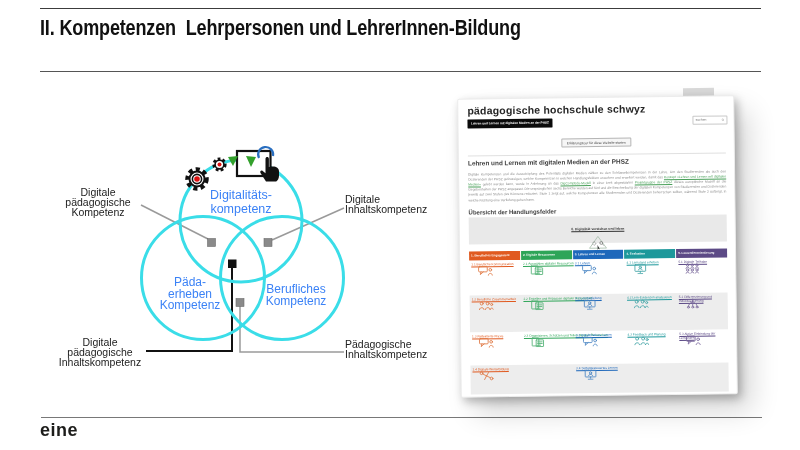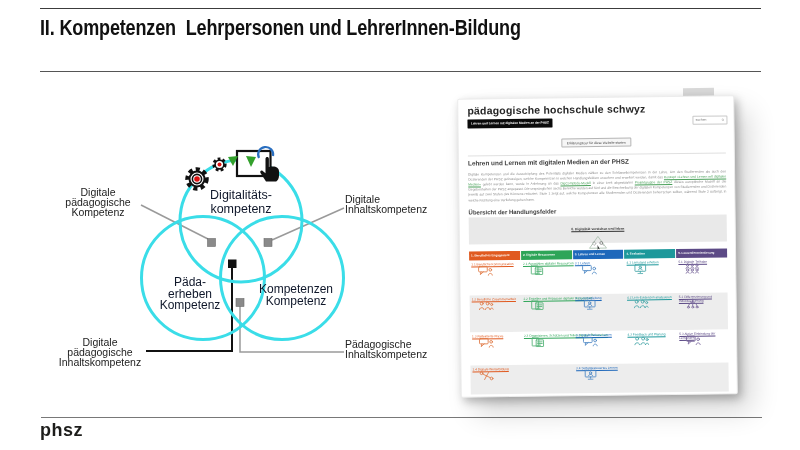--- a/index.html
+++ b/index.html
@@ -14,21 +14,21 @@
 
   #slide-title { position:absolute; left:40px; top:16px; font-size:21.5px; font-weight:bold;
                  color:#111; white-space:pre; transform:scaleX(.84); transform-origin:left center;
                  letter-spacing:-0.2px; }
 
   #footer-logo { position:absolute; left:40px; top:420px; font-size:18px; font-weight:bold;
                  color:#1d1d1b; letter-spacing:.5px; }
 
   
   #venn-svg { position:absolute; left:50px; top:140px; width:400px; height:270px; }
-  .vlbl { position:absolute; color:#0f172a; text-align:center; }
+  .vlbl { position:absolute; color:#3b82f6; text-align:center; }
   .vlbl span { display:block; }
   #lbl-top-circle    { left:181px; top:188px; width:120px; font-size:12.5px; line-height:14px; }
   #lbl-left-circle   { left:150px; top:277px; width:80px;  font-size:12px;   line-height:11.5px; }
   #lbl-right-circle  { left:256px; top:284px; width:80px;  font-size:12px;   line-height:11.5px; }
   .vout { font-size:10.5px; line-height:10px; color:#222; }
   #lbl-outer-left         { left:48px;  top:187px; width:100px; }
   #lbl-outer-right        { left:345px; top:194px; width:95px; text-align:left; }
   #lbl-outer-bottom-left  { left:50px;  top:337px; width:100px; }
   #lbl-outer-bottom-right { left:345px; top:339px; width:95px; text-align:left; }
 
@@ -144,21 +144,21 @@
           <path d="M12 5.5v6.5"></path>
         </g>
     </symbol>
   </defs>
 </svg>
 
 <div class="rule" id="rule-top"></div>
 <h1 id="slide-title">II. Kompetenzen  Lehrpersonen und LehrerInnen-Bildung</h1>
 <div class="rule" id="rule-title"></div>
 <div class="rule" id="rule-bottom"></div>
-<div id="footer-logo">phsz</div>
+<div id="footer-logo">eine</div>
 
 <svg id="venn-svg" viewBox="50 140 400 270">
 
   <path d="M141,205 L208,239" stroke="#9a9a9a" stroke-width="1.5" fill="none"></path>
   <path d="M344,208 L272,240" stroke="#9a9a9a" stroke-width="1.5" fill="none"></path>
   <path d="M240,306 L240,352 L344,352" stroke="#9a9a9a" stroke-width="1.5" fill="none"></path>
   <path d="M232,266 L232,351 L146,351" stroke="#111" stroke-width="2" fill="none"></path>
 
   <circle cx="241" cy="221" r="61" fill="none" stroke="#3adde8" stroke-width="3"></circle>
   <circle cx="203" cy="278" r="61.5" fill="none" stroke="#3adde8" stroke-width="3"></circle>
@@ -196,21 +196,21 @@
 <div class="vlbl" id="lbl-top-circle">
   <span>Digitalitäts-</span>
     <span>kompetenz</span>
 </div>
 <div class="vlbl" id="lbl-left-circle">
   <span>Päda-</span>
     <span>erheben</span>
     <span>Kompetenz</span>
 </div>
 <div class="vlbl" id="lbl-right-circle">
-  <span>Kompetenzen</span>
+  <span>Berufliches</span>
     <span>Kompetenz</span>
 </div>
 <div class="vlbl vout" id="lbl-outer-left">
   <span>Digitale</span>
     <span>pädagogische</span>
     <span>Kompetenz</span>
 </div>
 <div class="vlbl vout" id="lbl-outer-right">
   <span>Digitale</span>
     <span>Inhaltskompetenz</span>

